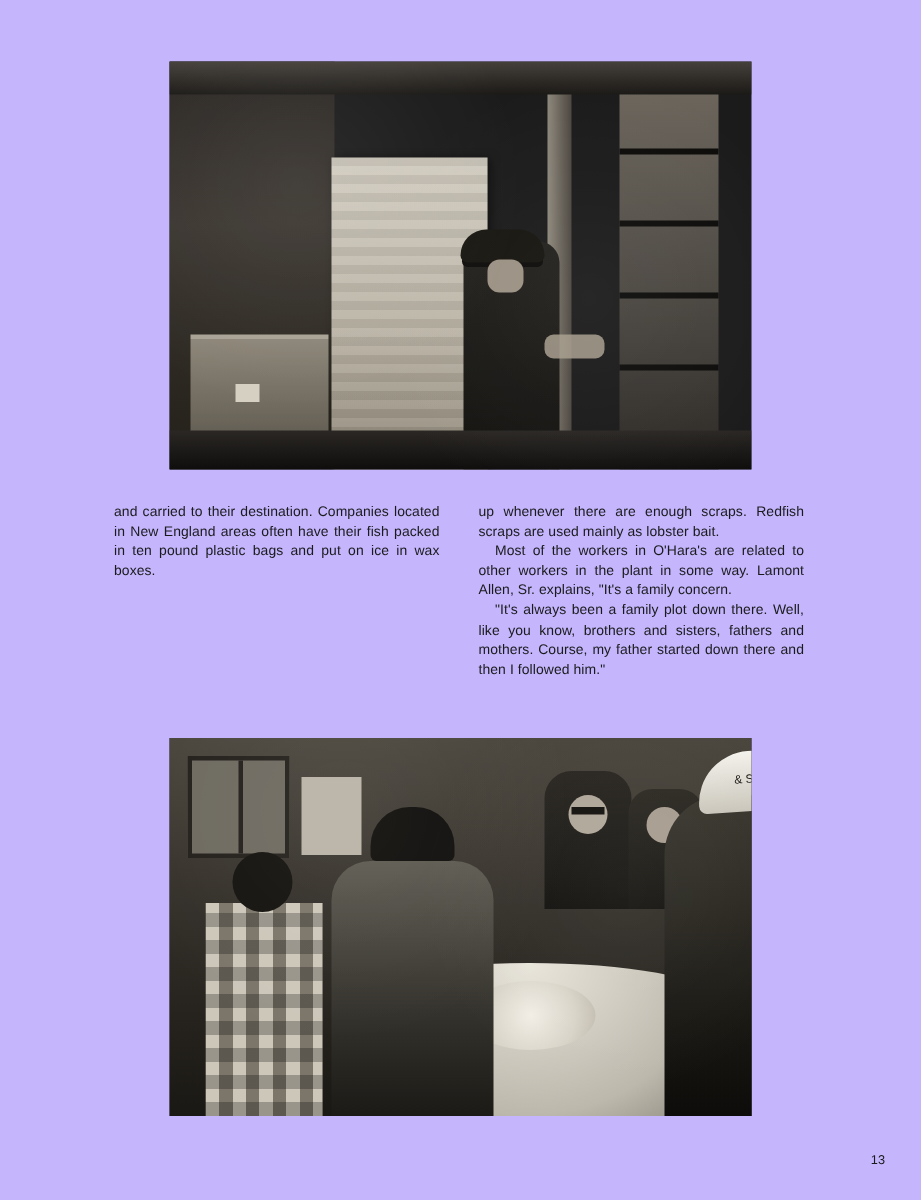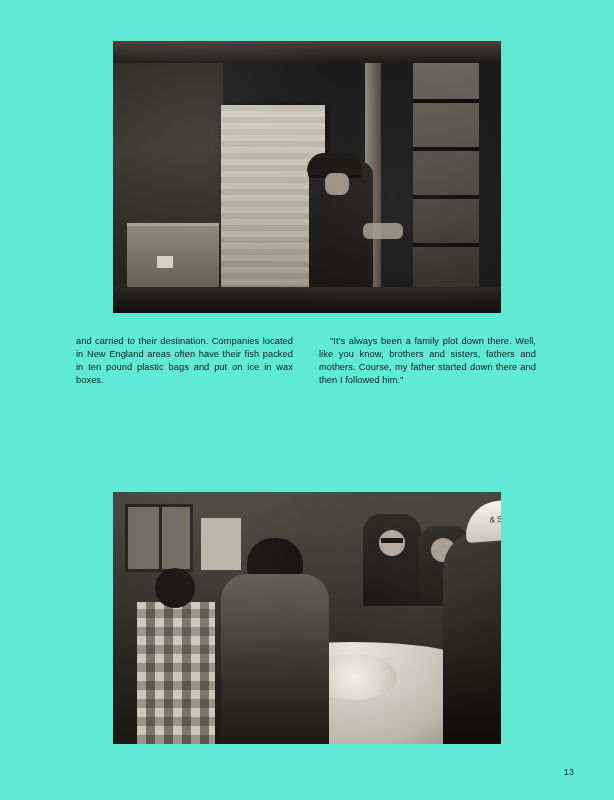--- a/index.html
+++ b/index.html
@@ -11,21 +11,21 @@
     height: 800px;
     background: #d8d8d6;
     font-family: "Liberation Sans", sans-serif;
     overflow: hidden;
   }
   .page {
     position: relative;
     width: 614px;
     height: 800px;
     box-sizing: border-box;
-    background: #5eead4;
+    background: #c4b5fd;
   }
 
   
   .photo-top {
     position: absolute;
     left: 113px;
     top: 41px;
     width: 388px;
     height: 272px;
     background: #1b1b1b;
@@ -216,25 +216,25 @@
     position:absolute; inset:0;
     background:
       radial-gradient(circle at 30% 20%, rgba(255,255,255,.06), rgba(0,0,0,0) 45%),
       radial-gradient(circle at 78% 40%, rgba(255,255,255,.05), rgba(0,0,0,0) 40%);
     mix-blend-mode: screen;
   }
 
   
   .page-number {
     position: absolute;
-    right: 40px;
+    right: 24px;
     bottom: 22px;
     font-size: 8.5px;
     color: #1a1a1a;
-    font-family: Liberation Mono, monospace;
+    font-family: Liberation Sans, sans-serif;
   }
 </style>
 </head>
 <body>
 
 <div class="page">
 
   <div class="photo-top">
     <div class="pt-wallL"></div>
     <div class="pt-beam"></div>
@@ -255,20 +255,22 @@
     <div class="pt-hands"></div>
     <div class="pt-floor"></div>
     <div class="pt-grain"></div>
   </div>
 
   <div class="columns">
     <div class="col">
       <p>and carried to their destination. Companies located in New England areas often have their fish packed in ten pound plastic bags and put on ice in wax boxes.</p>
     </div>
     <div class="col">
+      <p>up whenever there are enough scraps. Redfish scraps are used mainly as lobster bait.</p>
+      <p class="indent">Most of the workers in O'Hara's are related to other workers in the plant in some way. Lamont Allen, Sr. explains, "It's a family concern.</p>
       <p class="indent">"It's always been a family plot down there. Well, like you know, brothers and sisters, fathers and mothers. Course, my father started down there and then I followed him."</p>
     </div>
   </div>
 
   <div class="photo-bottom">
     <div class="pb-wall"></div>
     <div class="pb-window">
         <span class="mull"></span>
       </div>
     <div class="pb-papers"></div>

